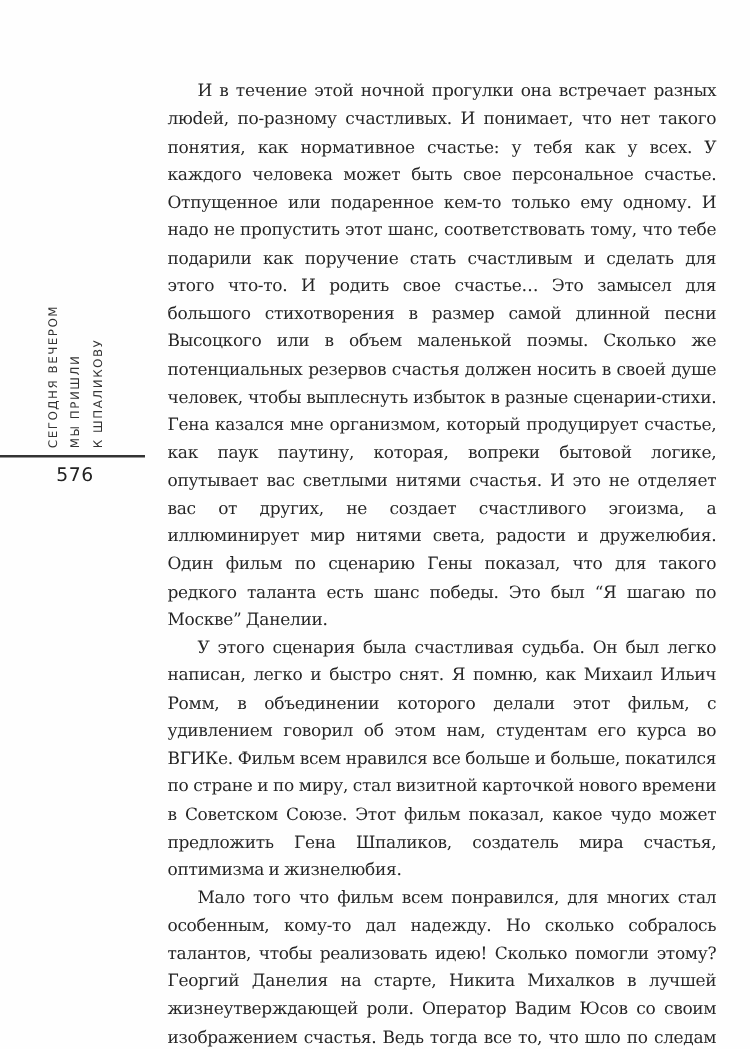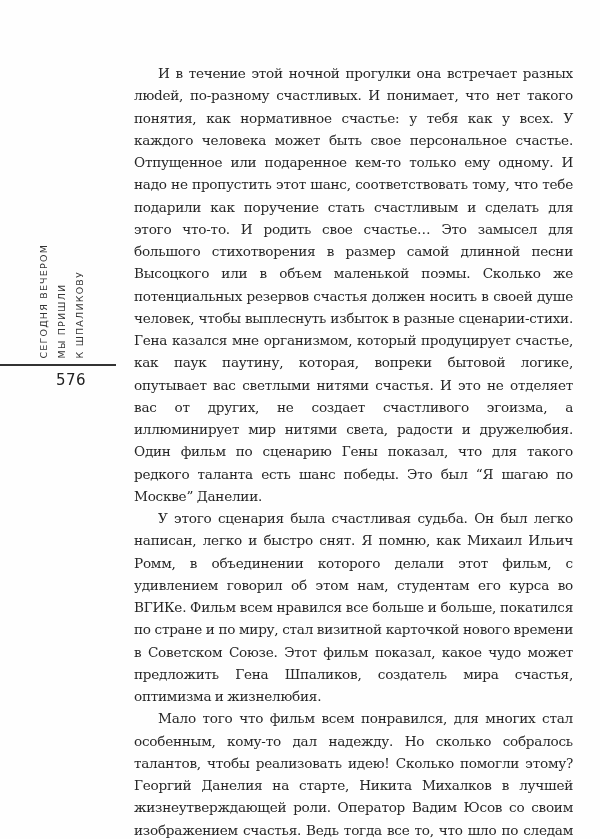--- a/index.html
+++ b/index.html
@@ -45,21 +45,21 @@
     .sidebar-rule {
       position: absolute;
       left: 0;
       top: 364px;
       width: 116px;
       height: 1.5px;
       background: #333333;
     }
     .folio {
       position: absolute;
-      left: 51px;
+      left: 40px;
       top: 371px;
       width: 40px;
       text-align: center;
       font-family: "DejaVu Sans", sans-serif;
       font-size: 15px;
       color: #222222;
       letter-spacing: 0.5px;
     }
     .text-block {
       position: absolute;

